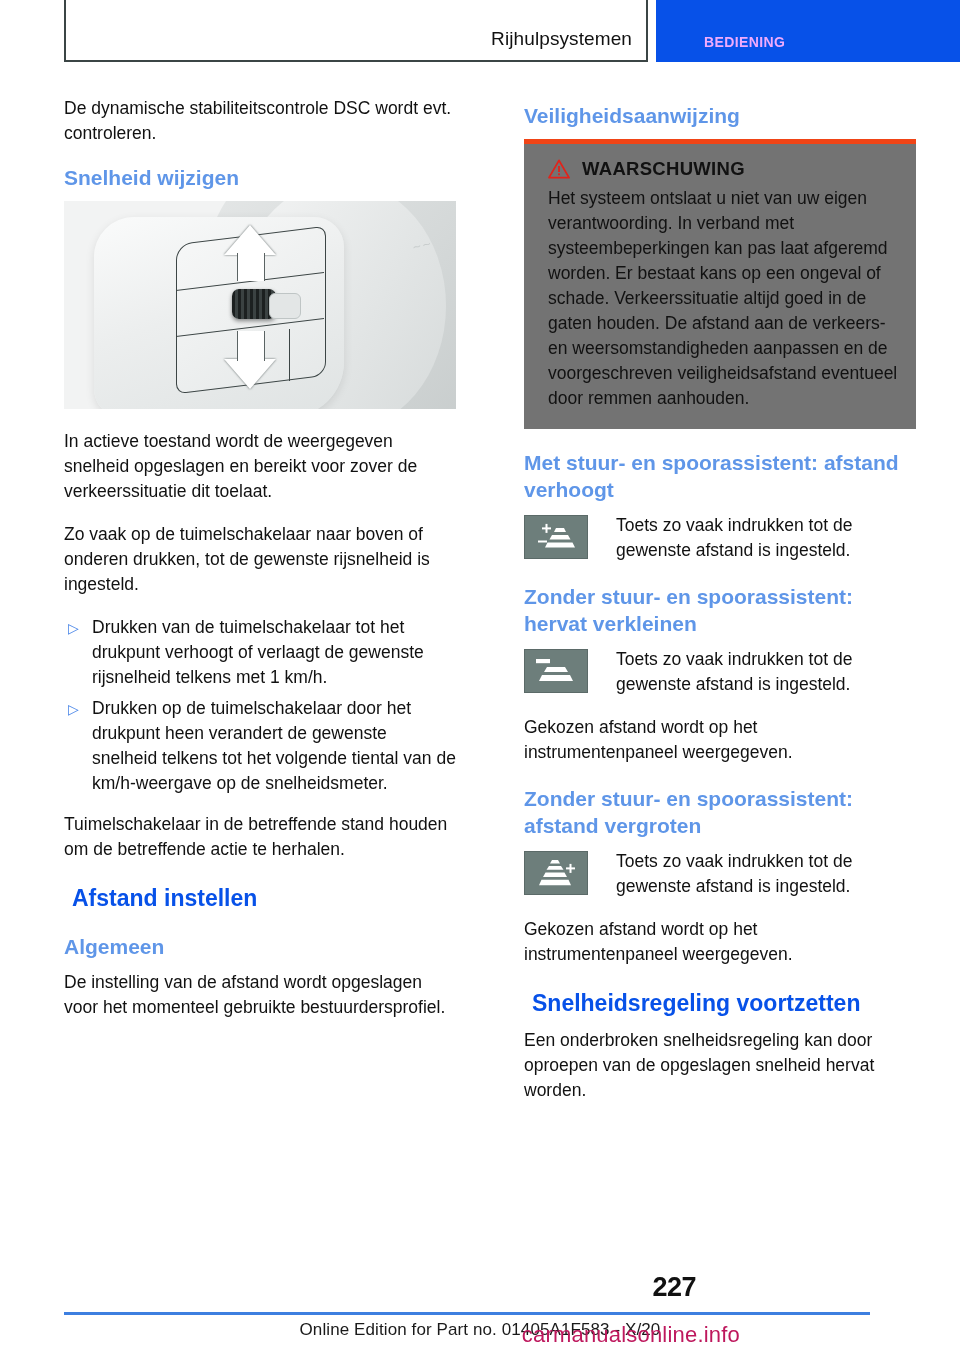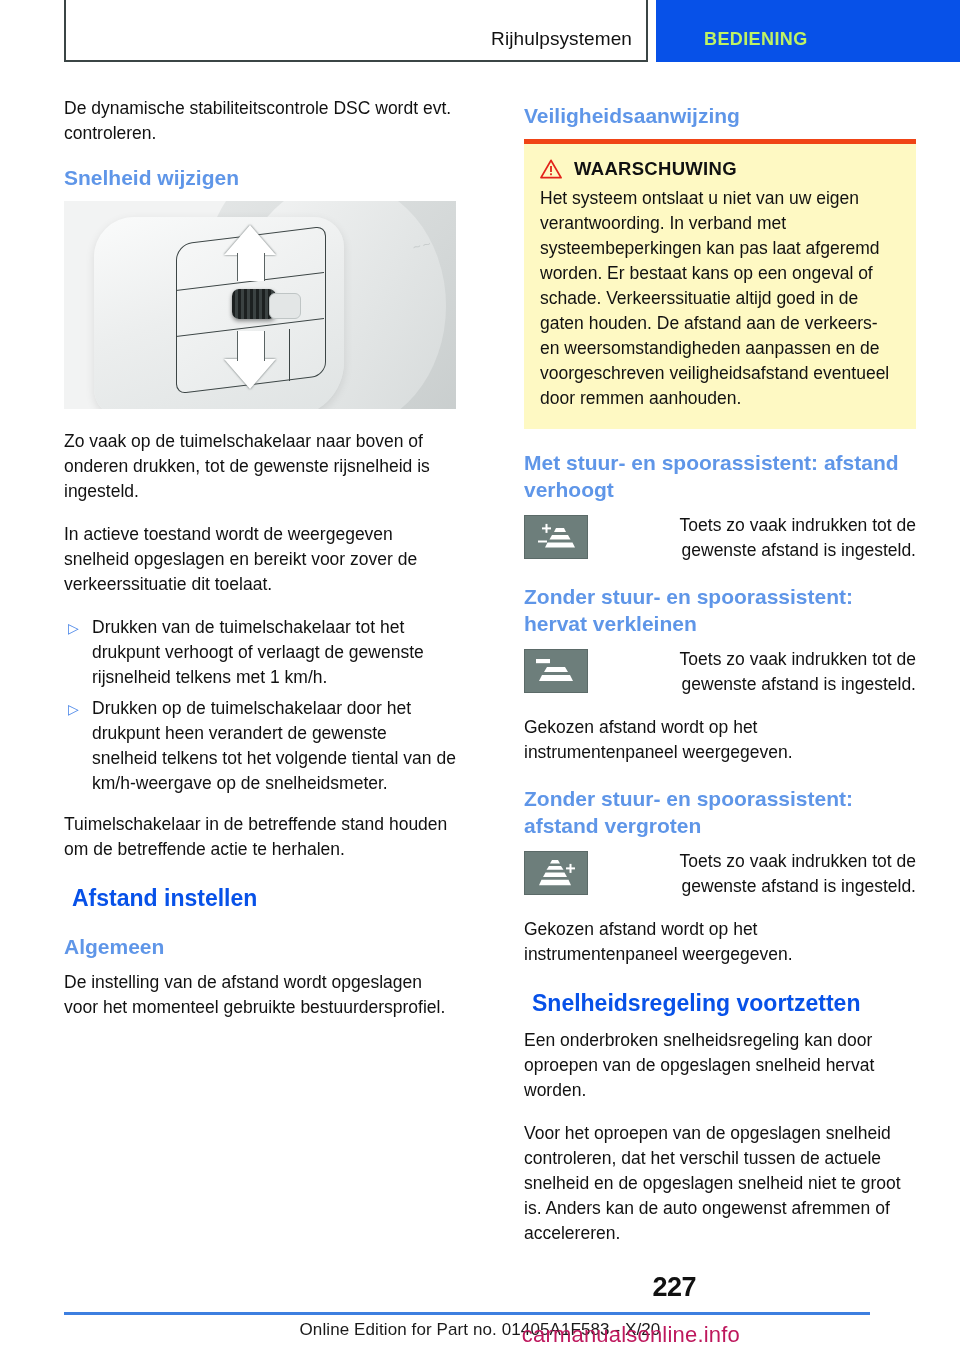--- a/index.html
+++ b/index.html
@@ -53,23 +53,23 @@
     left: 656px;
     top: -8px;
     width: 304px;
     height: 70px;
     background: #0751e8;
     display: flex;
     align-items: flex-end;
     justify-content: flex-start;
   }
   .header-section {
-    font-size: 18px;
+    font-size: 14px;
     font-weight: bold;
-    color: #bef264;
+    color: #f0abfc;
     letter-spacing: .4px;
     padding: 0 0 12px 48px;
     white-space: nowrap;
   }
 
   
   .content {
     position: absolute;
     top: 96px;
     left: 0;
@@ -258,23 +258,23 @@
     top: 1px;
     color: #4a86e8;
     font-size: 14px;
     line-height: 25px;
   }
 
   
   .warnbox {
     width: 392px;
     box-sizing: border-box;
-    background: #fef9c3;
+    background: #737373;
     border-top: 5px solid #f04416;
-    padding: 14px 16px 18px 16px;
+    padding: 14px 16px 18px 24px;
     margin: 6px 0 6px 0;
   }
   .warn-title-row {
     display: flex;
     align-items: center;
     gap: 12px;
     margin-bottom: 6px;
   }
   .warn-icon { width: 22px; height: 20px; display: block; }
   .warn-title {
@@ -289,21 +289,20 @@
     margin: 0;
     color: #111111;
   }
 
   
   .keyrow {
     display: flex;
     align-items: flex-start;
     gap: 28px;
     margin: 2px 0 18px 0;
-    text-align: right;
   }
   .keyicon {
     flex: 0 0 auto;
     width: 62px;
     height: 42px;
     background: #6d7e7b;
     border: 1px solid #5b6a68;
     position: relative;
     margin-top: 2px;
   }
@@ -389,22 +388,22 @@
       <div class="fig-pad-vline"></div>
       <div class="arrow-up"></div>
       <div class="arrow-up-stem"></div>
       <div class="arrow-down"></div>
       <div class="arrow-down-stem"></div>
       <div class="fig-knob"></div>
       <div class="fig-knob-base"></div>
       <div class="fig-emblem">∼∼</div>
     </div>
 
+    <p class="para">In actieve toestand wordt de weergegeven snelheid opgeslagen en bereikt voor zover de verkeerssituatie dit toelaat.</p>
     <p class="para">Zo vaak op de tuimelschakelaar naar boven of onderen drukken, tot de gewenste rijsnelheid is ingesteld.</p>
-    <p class="para">In actieve toestand wordt de weergegeven snelheid opgeslagen en bereikt voor zover de verkeerssituatie dit toelaat.</p>
 
     <ul class="bullets">
       <li>
         <span class="bullet-marker">▷</span>
         <span>Drukken van de tuimelschakelaar tot het drukpunt verhoogt of verlaagt de gewenste rijsnelheid telkens met 1 km/h.</span>
       </li>
       <li>
         <span class="bullet-marker">▷</span>
         <span>Drukken op de tuimelschakelaar door het drukpunt heen verandert de gewenste snelheid telkens tot het volgende tiental van de km/h-weergave op de snelheidsmeter.</span>
       </li>
@@ -472,21 +471,20 @@
           <rect x="41" y="15.4" width="9" height="2" fill="#ffffff"></rect>
           <rect x="44.5" y="11.9" width="2" height="9" fill="#ffffff"></rect>
         </svg>
       </span>
       <span class="keytext">Toets zo vaak indrukken tot de gewenste afstand is ingesteld.</span>
     </div>
     <p class="para">Gekozen afstand wordt op het instrumentenpaneel weergegeven.</p>
 
     <h2 class="head-major">Snelheidsregeling voortzetten</h2>
     <p class="para">Een onderbroken snelheidsregeling kan door oproepen van de opgeslagen snelheid hervat worden.</p>
-    <p class="para">Voor het oproepen van de opgeslagen snelheid controleren, dat het verschil tussen de actuele snelheid en de opgeslagen snelheid niet te groot is. Anders kan de auto ongewenst afremmen of accelereren.</p>
   </div>
 </div>
 
 <div class="footer">
   <div class="footer-rule"></div>
   <div class="page-number">227</div>
   <div class="footer-note">Online Edition for Part no. 01405A1F583 - X/20</div>
   <div class="watermark">carmanualsonline.info</div>
 </div>
 

